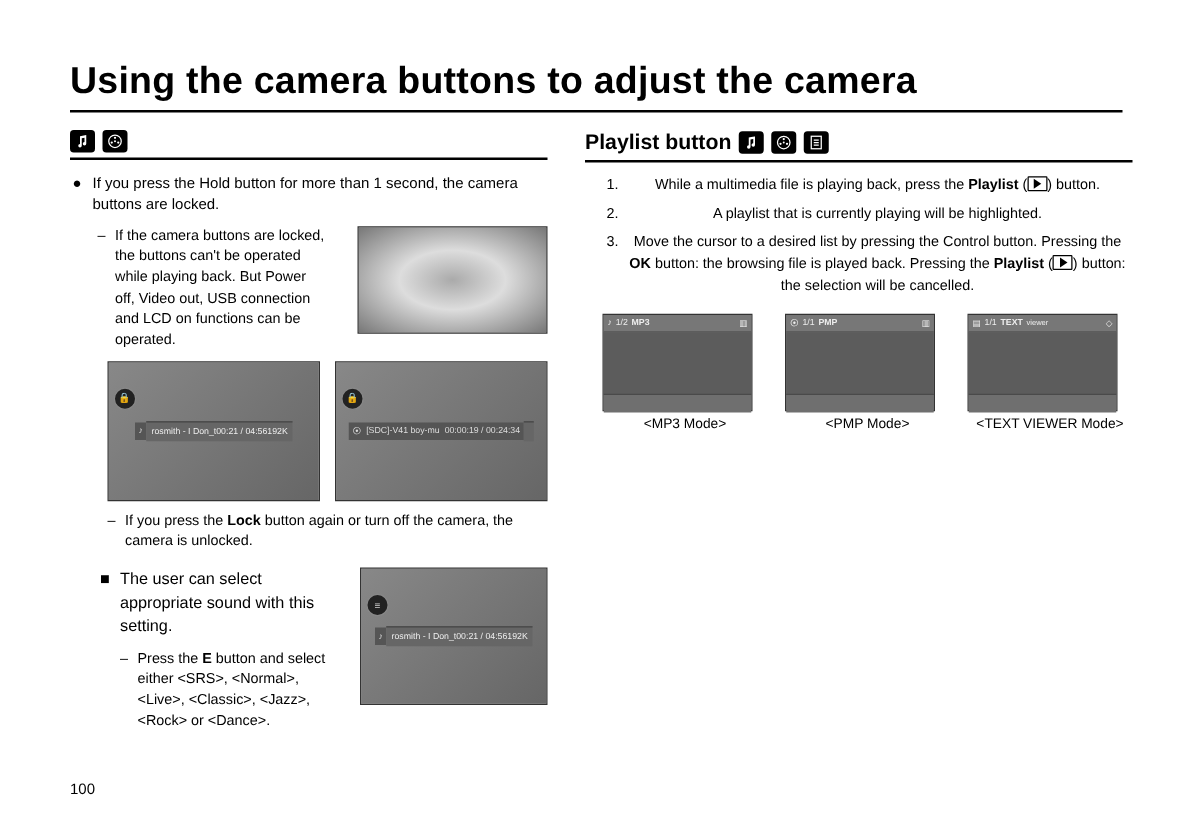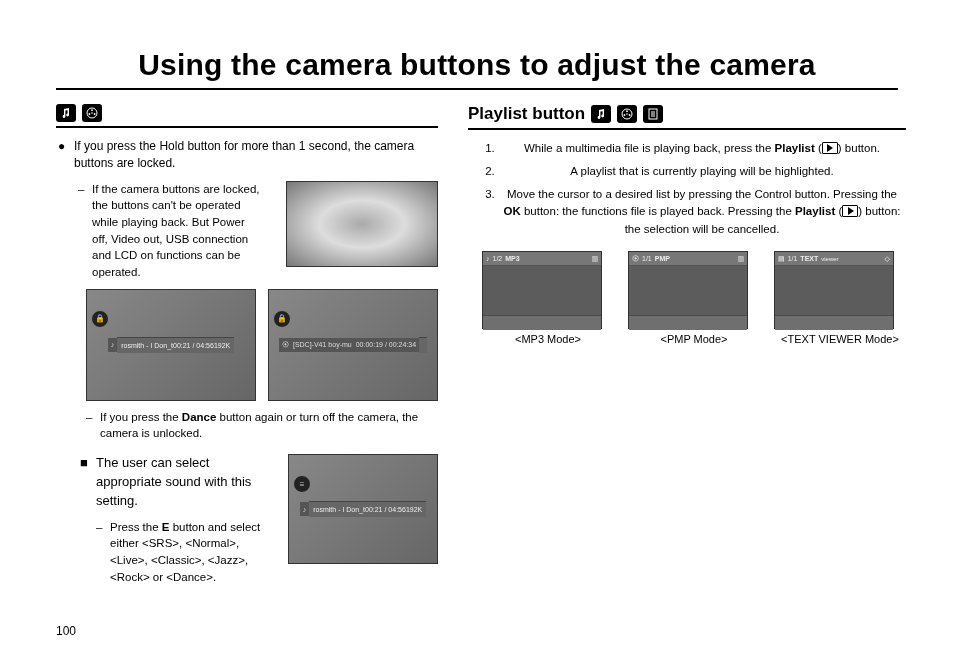--- a/index.html
+++ b/index.html
@@ -12,21 +12,20 @@
     padding: 48px 56px 30px 56px;
     color: #000;
   }
   .page-title {
     font-size: 30px;
     font-weight: bold;
     border-bottom: 2px solid #000;
     padding-bottom: 6px;
     margin-bottom: 14px;
     letter-spacing: 0.2px;
-    text-align: center;
   }
   .columns {
     display: flex;
     gap: 30px;
   }
   .col { flex: 1; }
   .section-heading {
     font-size: 17px;
     font-weight: bold;
     border-bottom: 2px solid #000;
@@ -233,21 +232,21 @@
           <span>[SDC]-V41 boy-mu</span>
           <span style="margin-left:auto">00:00:19 / 00:24:34</span>
         </div>
         <div class="body"></div>
         <div class="sideicon">🔒</div>
         <div class="bottombar"></div>
       </div>
     </div>
 
     <div class="dash-item" style="margin-left:30px; margin-bottom:12px;">
-      <span>If you press the </span><b>Dance</b><span> button again or turn off the camera, the camera is unlocked.</span>
+      <span>If you press the </span><b>Lock</b><span> button again or turn off the camera, the camera is unlocked.</span>
     </div>
 
     <div class="sub-row" style="align-items:flex-start;">
       <div style="flex:1">
         <div class="bullet-item square" style="font-size:13px;">The user can select appropriate sound with this setting.</div>
         <div class="dash-item" style="margin-left:18px; margin-top:8px;">
           <span>Press the </span><b>E</b><span> button and select either &lt;SRS&gt;, &lt;Normal&gt;, &lt;Live&gt;, &lt;Classic&gt;, &lt;Jazz&gt;, &lt;Rock&gt; or &lt;Dance&gt;.</span>
         </div>
       </div>
       <div class="screenshot img-placeholder" style="width:150px;height:110px;">
@@ -292,21 +291,21 @@
       </span>
     </div>
 
 
     <ol class="steps">
       <li>
         <span>While a multimedia file is playing back, press the </span><b>Playlist</b><span> (</span><span class="inline-icon"></span><span>) button.</span>
       </li>
       <li>A playlist that is currently playing will be highlighted.</li>
       <li>
-        <span>Move the cursor to a desired list by pressing the Control button. Pressing the </span><b>OK</b><span> button: the functions file is played back. Pressing the </span><b>Playlist</b><span> (</span><span class="inline-icon"></span><span>) button: the selection will be cancelled.</span>
+        <span>Move the cursor to a desired list by pressing the Control button. Pressing the </span><b>OK</b><span> button: the browsing file is played back. Pressing the </span><b>Playlist</b><span> (</span><span class="inline-icon"></span><span>) button: the selection will be cancelled.</span>
       </li>
     </ol>
 
     <div class="mode-row">
       <div class="mode-card">
         <div class="mode-thumb">
           <div class="mtop">
               <span>♪</span>
               <span>1/2</span>
               <b>MP3</b>

